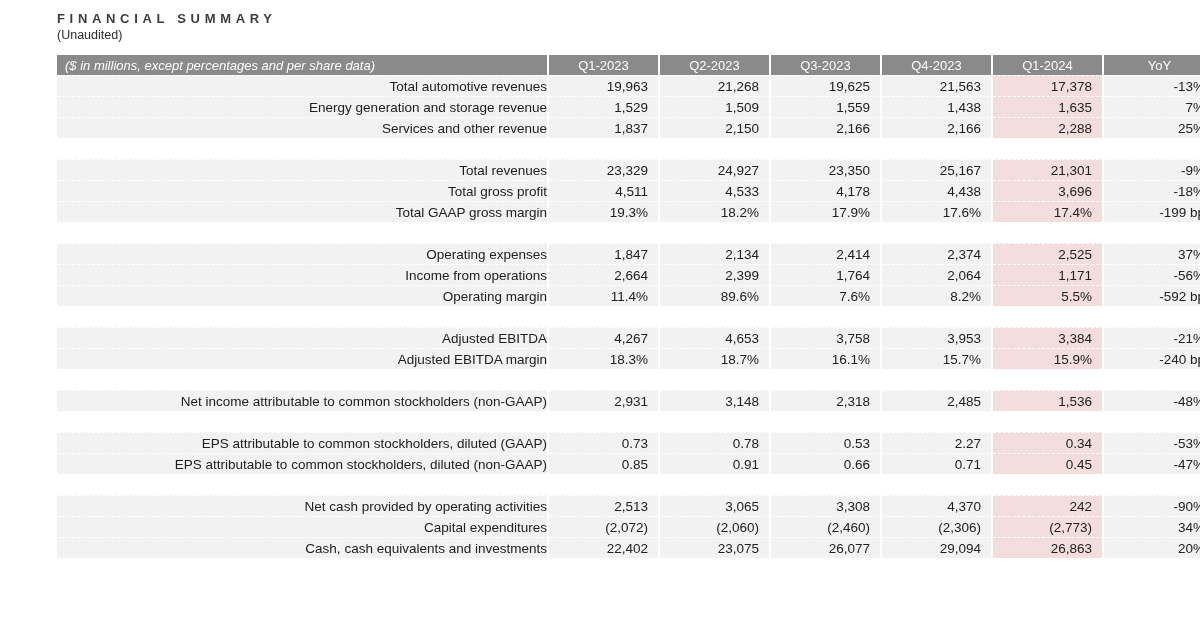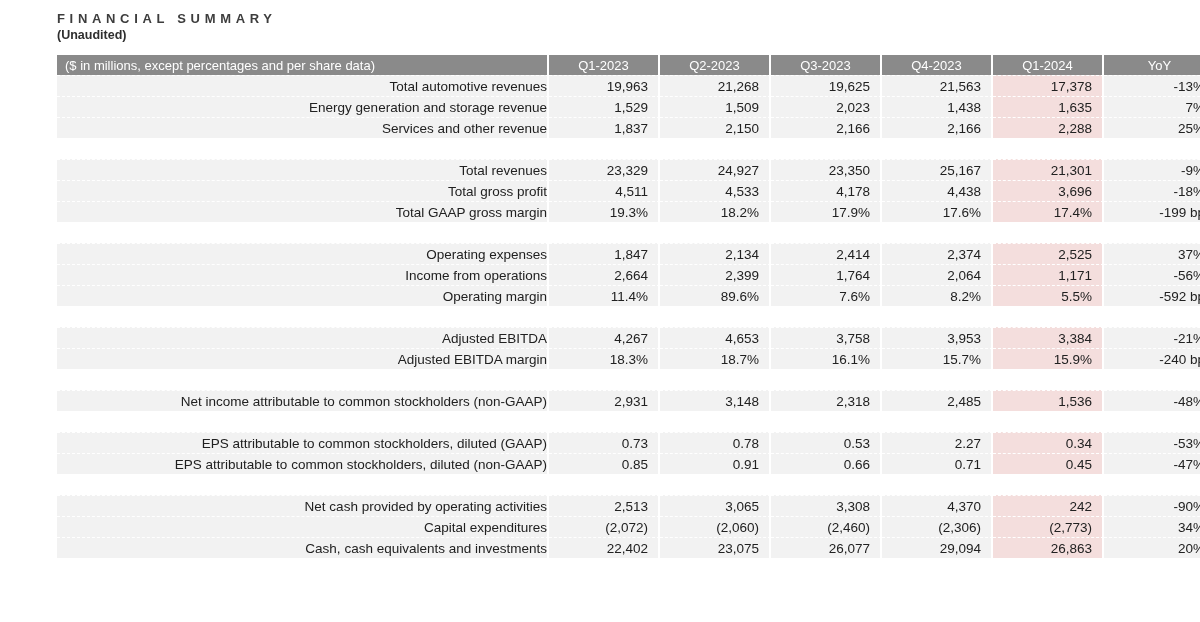--- a/index.html
+++ b/index.html
@@ -23,21 +23,21 @@
   .page { padding: 11px 0 0 20px; margin-left: 37px; }
   .title {
     font-size: 13px;
     font-weight: 600;
     letter-spacing: 0.36em;
     color: var(--title-text);
     line-height: 16px;
   }
   .subtitle {
     font-size: 12.5px;
-    font-weight: 700;
+    font-weight: 400;
     color: #2e2e2e;
     line-height: 15px;
     margin-top: 1px;
   }
   table.fin-table {
     border-collapse: separate;
     border-spacing: 0;
     table-layout: fixed;
     width: 1158px;
     margin-top: 12px;
@@ -52,20 +52,21 @@
     height: 20px;
     padding: 0;
     text-align: center;
     border-right: 2px solid #ffffff;
     white-space: nowrap;
     overflow: hidden;
   }
   .fin-table thead th.label-col {
     text-align: left;
     padding-left: 8px;
+    font-style: italic;
   }
   .fin-table thead th:last-child { border-right: none; }
   .fin-table tbody td {
     background: var(--row-bg);
     height: 21px;
     padding: 0;
     border-right: 2px solid #ffffff;
     border-top: 1px dashed #ffffff;
     white-space: nowrap;
     overflow: hidden;
@@ -114,21 +115,21 @@
           <td class="num">21,268</td>
           <td class="num">19,625</td>
           <td class="num">21,563</td>
           <td class="num hl">17,378</td>
           <td class="num">-13%</td>
         </tr>
         <tr>
           <td class="label">Energy generation and storage revenue</td>
           <td class="num">1,529</td>
           <td class="num">1,509</td>
-          <td class="num">2,023</td>
+          <td class="num">1,559</td>
           <td class="num">1,438</td>
           <td class="num hl">1,635</td>
           <td class="num">7%</td>
         </tr>
         <tr>
           <td class="label">Services and other revenue</td>
           <td class="num">1,837</td>
           <td class="num">2,150</td>
           <td class="num">2,166</td>
           <td class="num">2,166</td>

